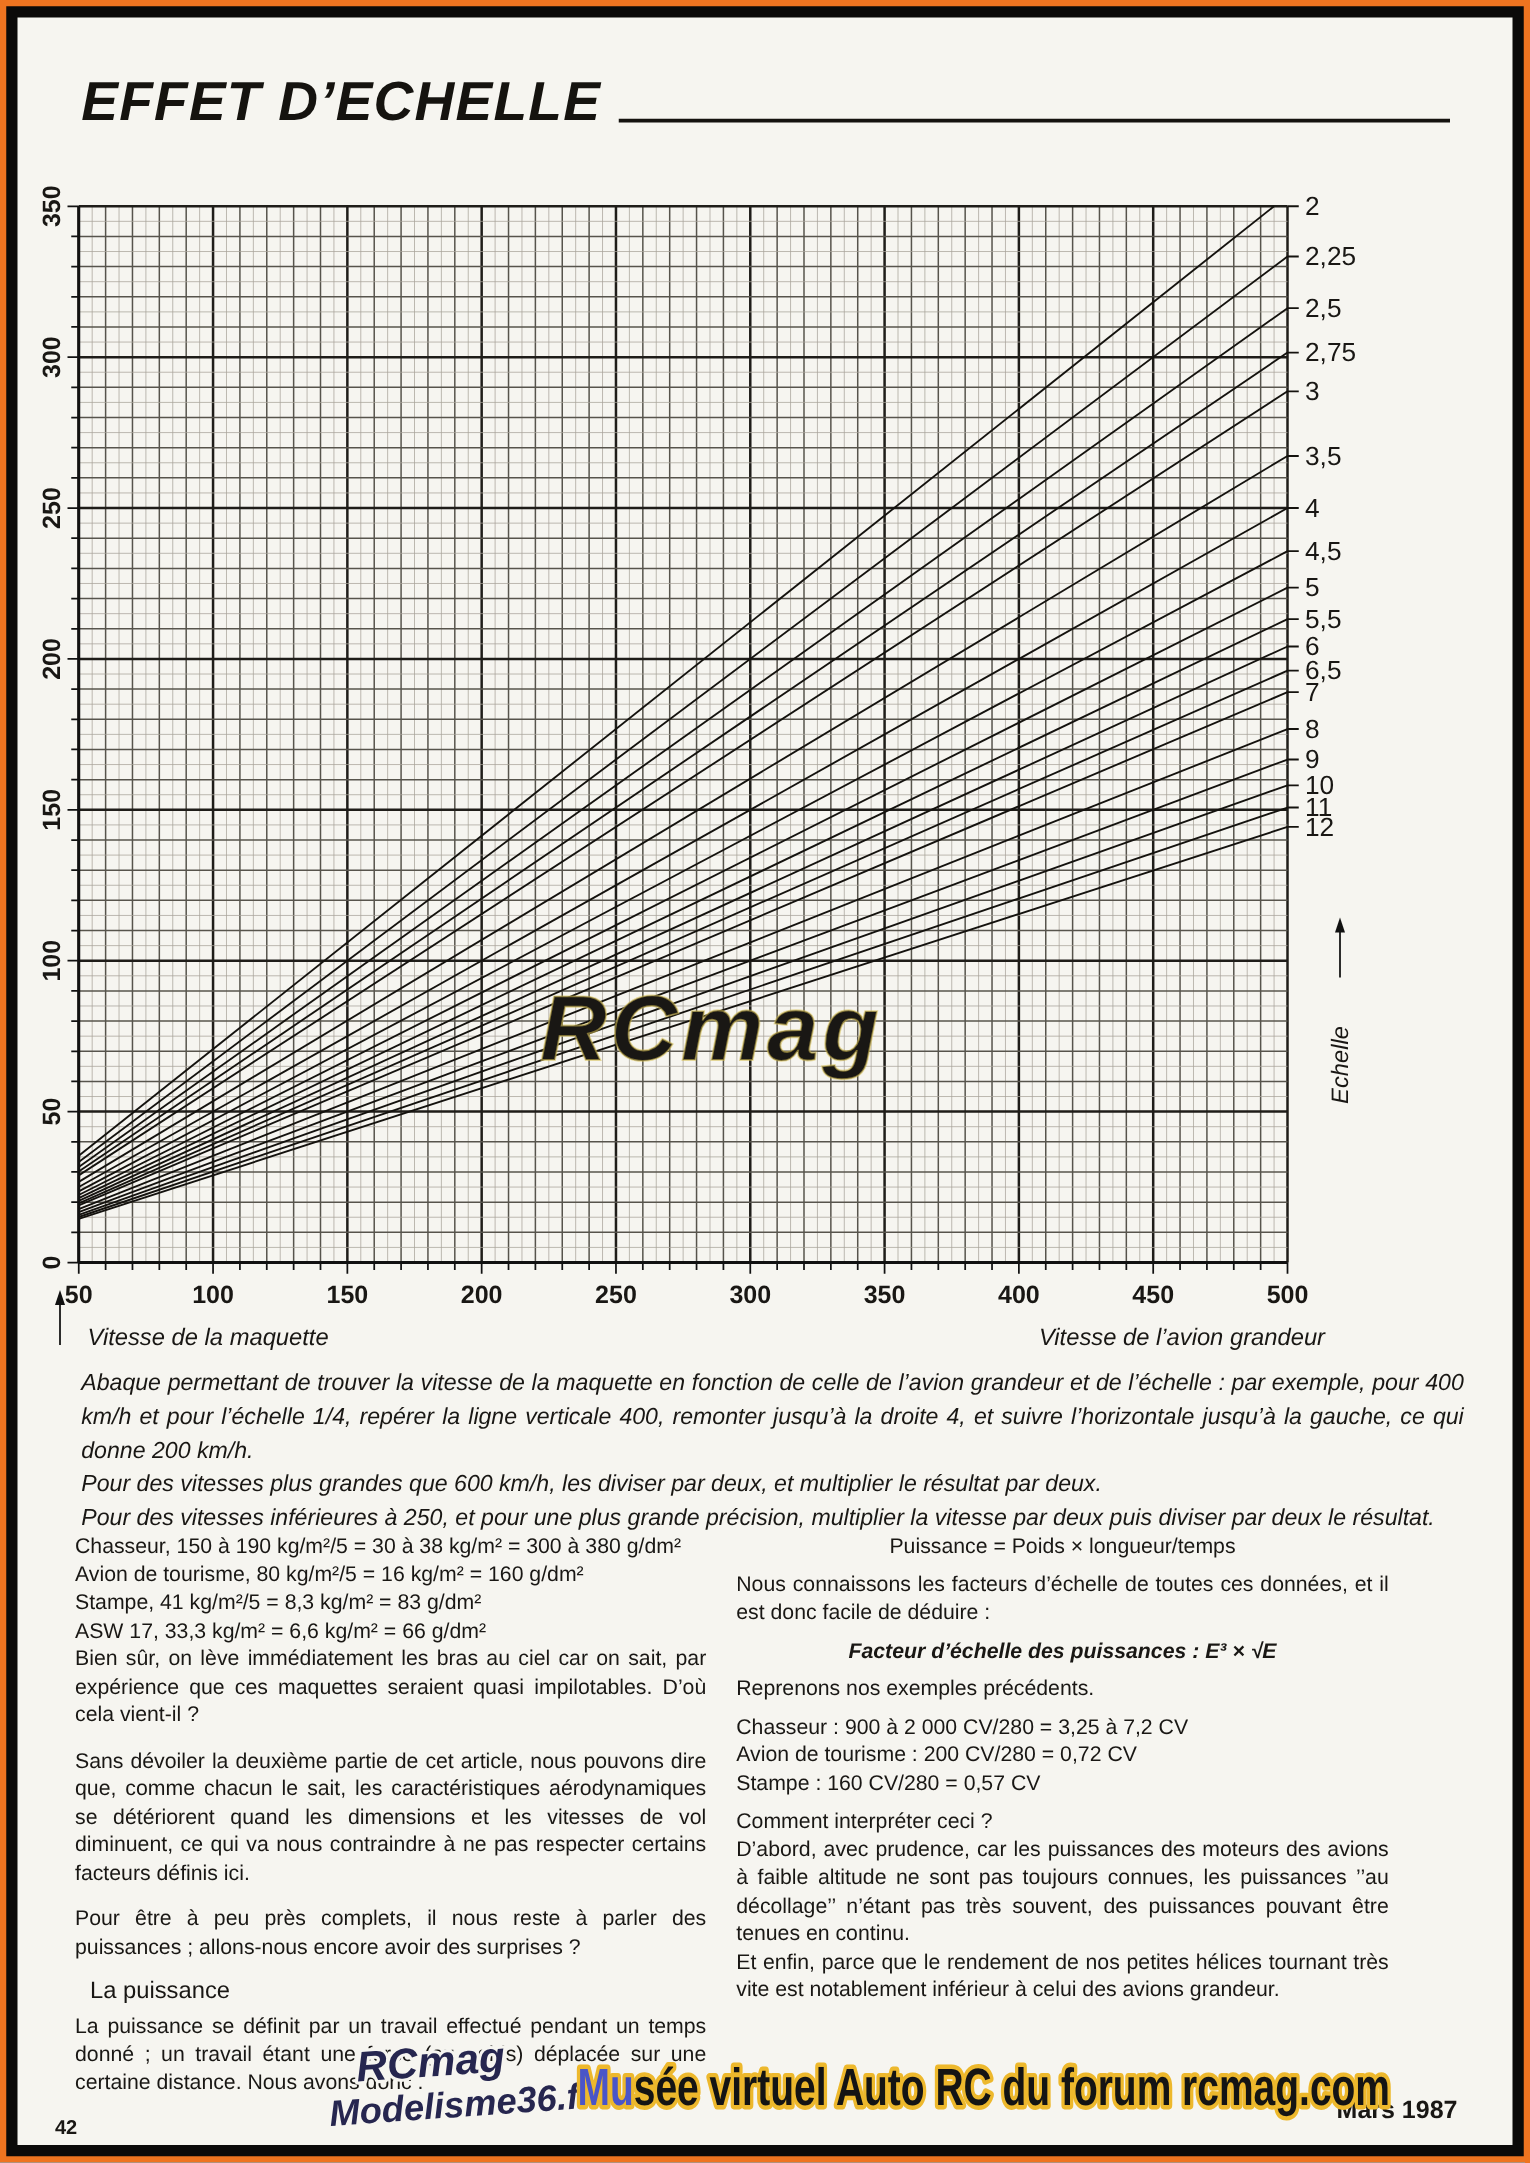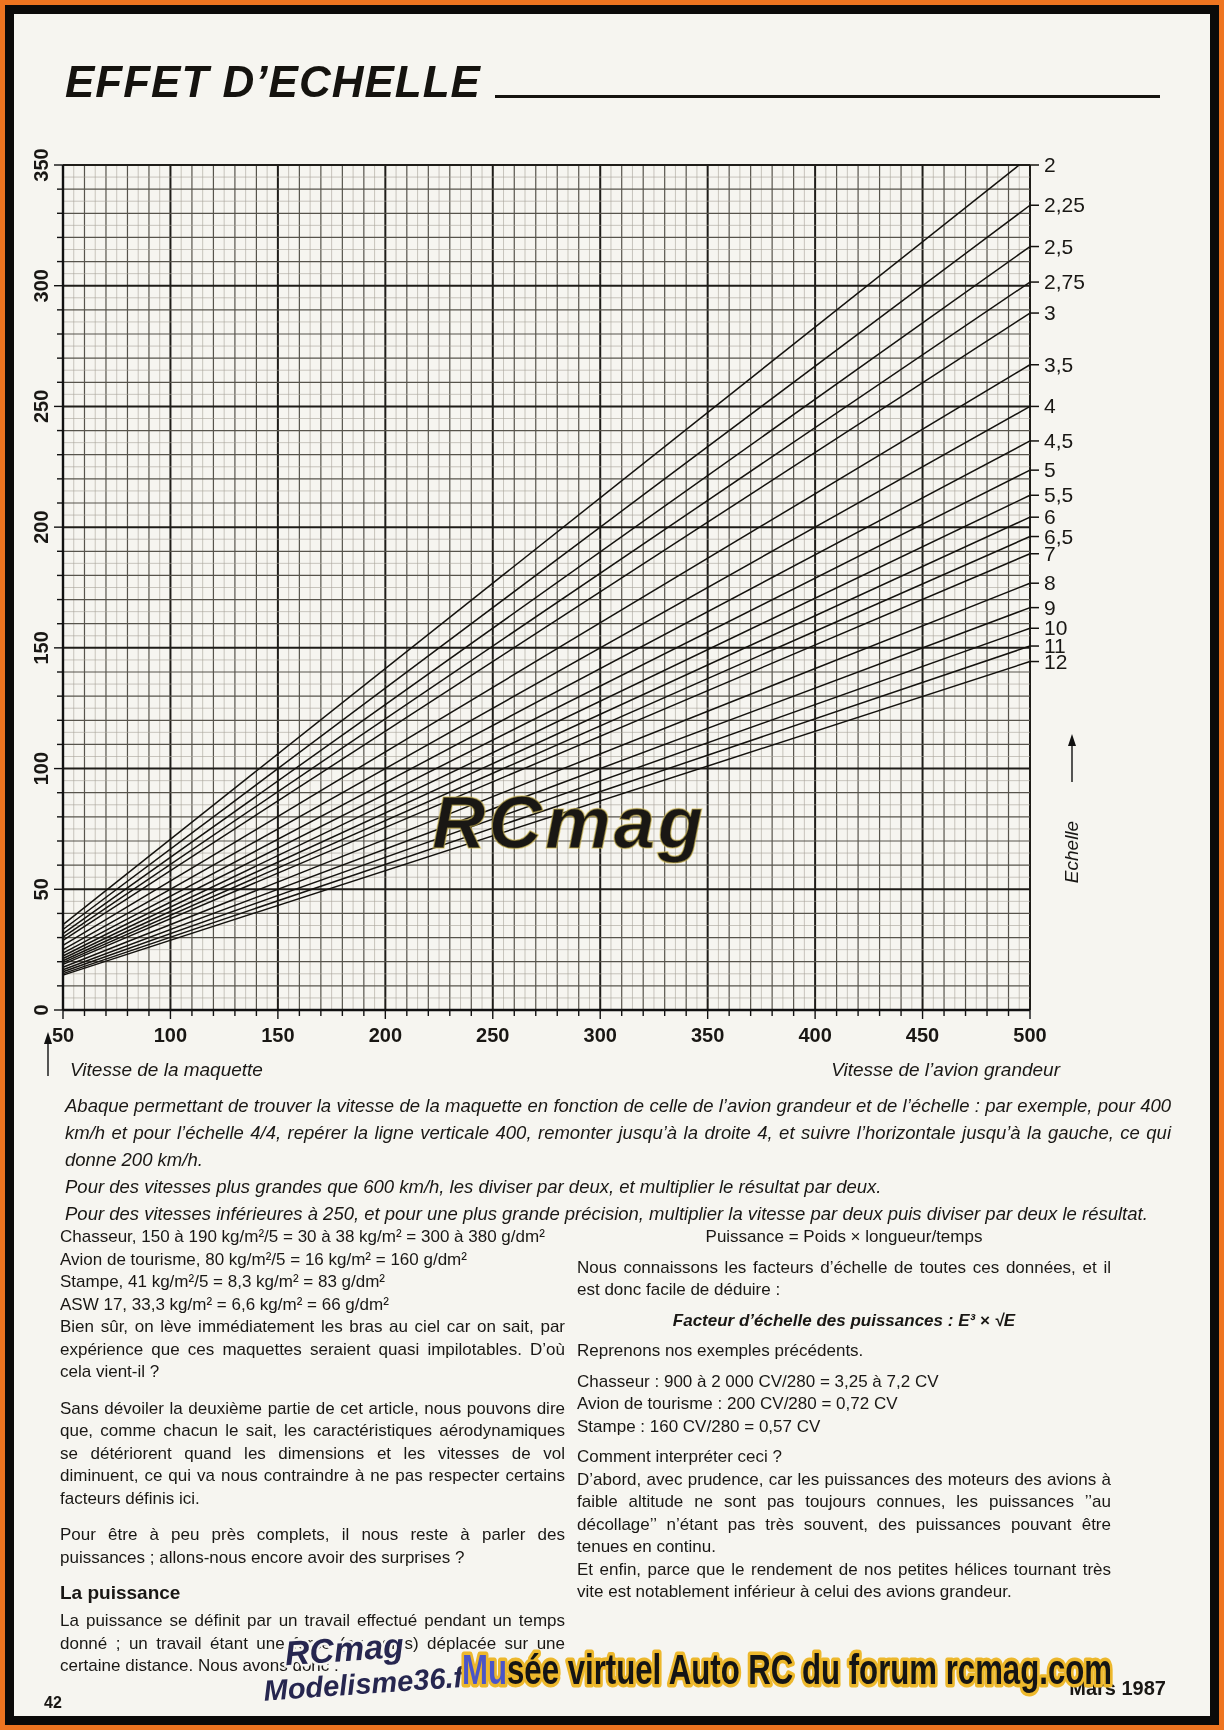--- a/index.html
+++ b/index.html
@@ -28,30 +28,30 @@
   .axis-cap{font-size:19px;font-style:italic;}
   .chart-wm{font-size:74px;font-style:italic;font-weight:800;letter-spacing:3px;
             fill:rgba(233,216,130,0.55);stroke:rgba(214,190,80,0.55);stroke-width:1.5;}
 
   
   .caption{position:absolute;left:51px;top:1078px;width:1106px;font-style:italic;
            font-size:18.5px;line-height:27px;text-align:justify;}
   .caption p{margin:0;}
 
   
-  .cols{position:absolute;left:46px;top:1212px;width:1051px;display:flex;gap:12px;}
+  .cols{position:absolute;left:46px;top:1212px;width:1051px;display:flex;gap:24px;}
   .col-left{width:505px;}
   .col-right{flex:1;}
   .cols p{margin:0;font-size:17px;line-height:22.5px;text-align:justify;}
   .cols p.formula-line{text-align:left;}
   .gap{margin-top:14px !important;}
   .gap-s{margin-top:8px !important;}
   .center{text-align:center !important;}
   .bi{font-weight:700;font-style:italic;}
-  .cols h2{margin:13px 0 6px 0;font-size:19px;font-weight:700;}
+  .cols h2{margin:13px 0 6px 12px;font-size:19px;font-weight:400;}
 
   
   .page-num{position:absolute;left:30px;bottom:4px;font-size:16px;font-weight:700;}
   .issue{position:absolute;right:44px;bottom:16px;font-size:20px;font-weight:700;}
 
   
   .banner-wrap{position:absolute;left:220px;top:1604px;width:950px;height:100px;pointer-events:none;}
   .banner-wrap svg{overflow:visible;}
   .banner-wrap text{font-family:"Liberation Sans",sans-serif;}
   .wm-banner{font-size:42px;font-weight:800;stroke:#edb82c;stroke-width:7px;
@@ -417,21 +417,21 @@
               <text transform="translate(8 387.14285714285717) rotate(-90)" class="tick-lab" text-anchor="middle">200</text>
               <text transform="translate(8 266.42857142857144) rotate(-90)" class="tick-lab" text-anchor="middle">250</text>
               <text transform="translate(8 145.71428571428578) rotate(-90)" class="tick-lab" text-anchor="middle">300</text>
               <text transform="translate(8 25) rotate(-90)" class="tick-lab" text-anchor="middle">350</text>
             </g>
             <text class="chart-wm" x="392" y="708">RCmag</text>
           </svg>
       </div>
 
       <div class="caption">
-        <p>Abaque permettant de trouver la vitesse de la maquette en fonction de celle de l’avion grandeur et de l’échelle : par exemple, pour 400 km/h et pour l’échelle 4/4, repérer la ligne verticale 400, remonter jusqu’à la droite 4, et suivre l’horizontale jusqu’à la gauche, ce qui donne 200 km/h.</p>
+        <p>Abaque permettant de trouver la vitesse de la maquette en fonction de celle de l’avion grandeur et de l’échelle : par exemple, pour 400 km/h et pour l’échelle 1/4, repérer la ligne verticale 400, remonter jusqu’à la droite 4, et suivre l’horizontale jusqu’à la gauche, ce qui donne 200 km/h.</p>
         <p>Pour des vitesses plus grandes que 600 km/h, les diviser par deux, et multiplier le résultat par deux.</p>
         <p>Pour des vitesses inférieures à 250, et pour une plus grande précision, multiplier la vitesse par deux puis diviser par deux le résultat.</p>
       </div>
 
       <div class="cols">
         <div class="col-left">
           <p class="formula-line">Chasseur, 150 à 190 kg/m²/5 = 30 à 38 kg/m² = 300 à 380 g/dm²</p>
           <p class="formula-line">Avion de tourisme, 80 kg/m²/5 = 16 kg/m² = 160 g/dm²</p>
           <p class="formula-line">Stampe, 41 kg/m²/5 = 8,3 kg/m² = 83 g/dm²</p>
           <p class="formula-line">ASW 17, 33,3 kg/m² = 6,6 kg/m² = 66 g/dm²</p>

